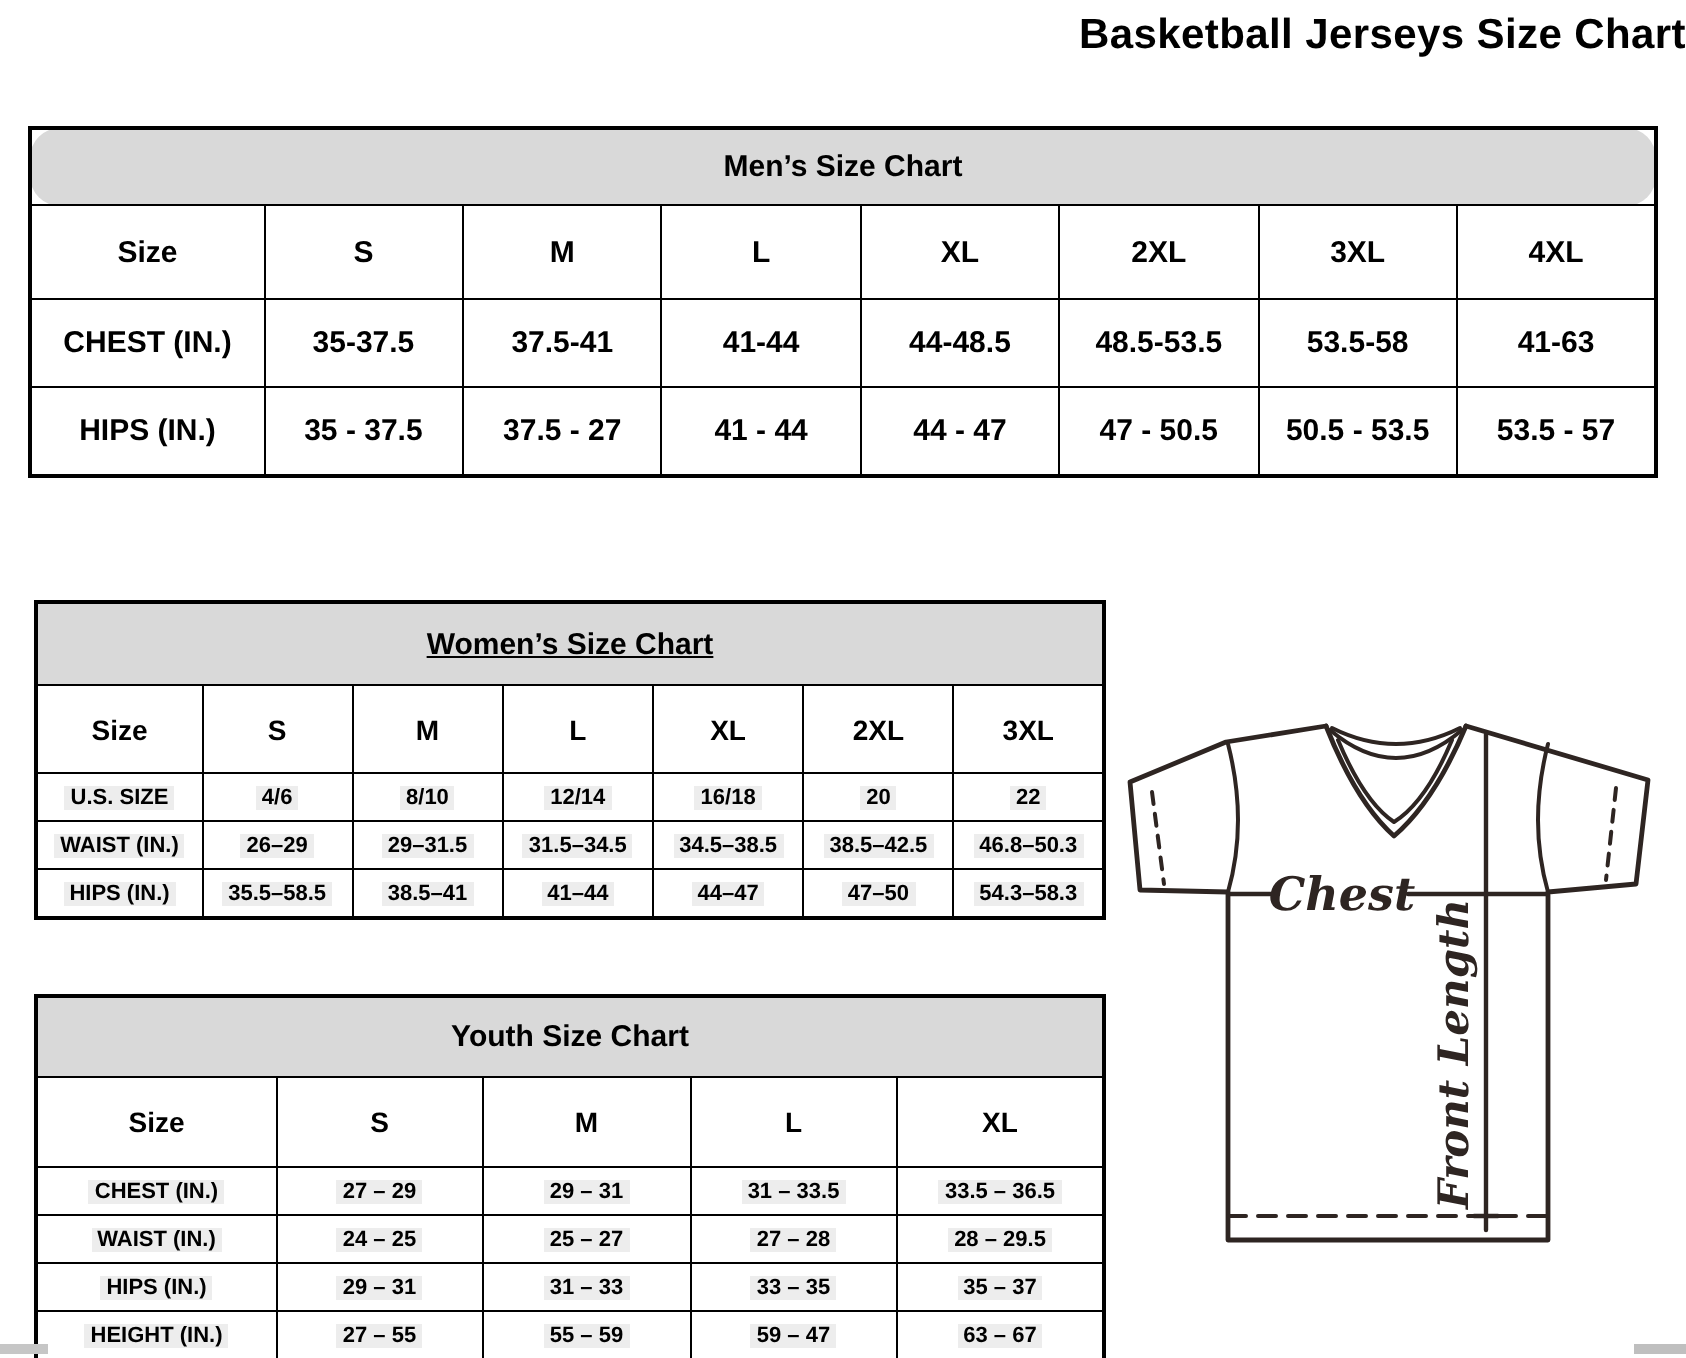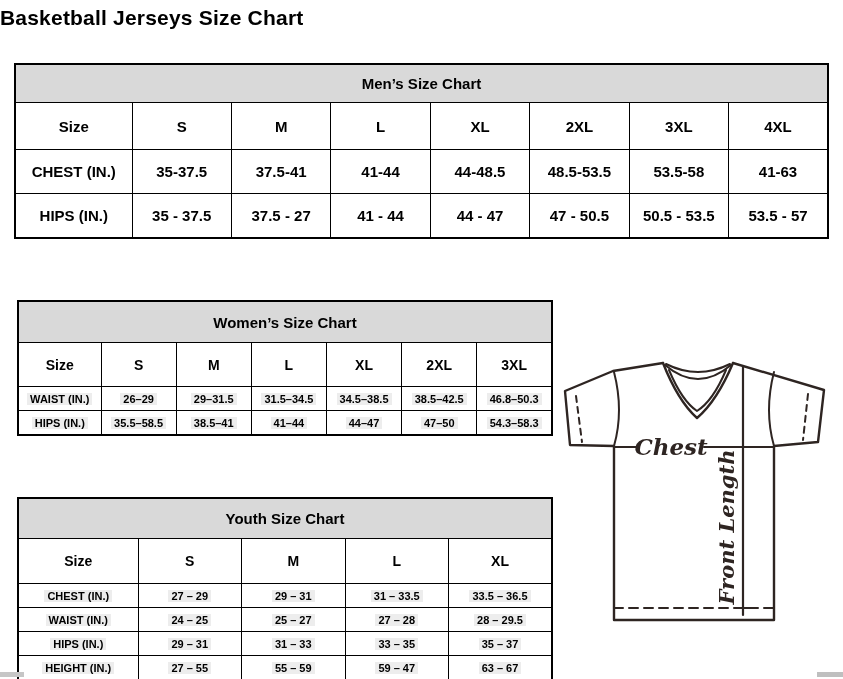--- a/index.html
+++ b/index.html
@@ -1,42 +1,42 @@
 <!DOCTYPE html>
 <html><head>
 <meta charset="utf-8">
 <style>
   html,body{margin:0;padding:0;}
   body{
     width:843px;height:679px;position:relative;overflow:hidden;
     background:#ffffff;font-family:"Liberation Sans",sans-serif;color:#000;
   }
   .page-title{
-    position:absolute;top:6px;left:0;width:843px;text-align:left;
+    position:absolute;top:6px;left:0;width:843px;text-align:right;
     font-size:21px;font-weight:bold;letter-spacing:.2px;
   }
   table.size-table{
     position:absolute;border-collapse:collapse;table-layout:fixed;
     border:2px solid #000;
   }
   table.size-table td{
     border:1px solid #000;text-align:center;vertical-align:middle;
     font-weight:bold;padding:0;overflow:hidden;white-space:nowrap;
   }
   td.title-bar{background:#d9d9d9;font-size:15px;}
   
   table.men{left:14px;top:63px;width:815px;}
-  table.men tr.bar td{height:37px;}
+  table.men tr.bar td{height:37px;border-radius:15px;}
   table.men tr.head td{height:46px;font-size:15px;}
   table.men tr.data td{height:43px;font-size:15px;}
   table.men td.lbl{font-size:13px;}
   
   table.women{left:17px;top:300px;width:536px;}
   table.youth{left:17px;top:497px;width:536px;}
-  table.women tr.bar td{height:40px;}
+  table.women tr.bar td{height:40px;text-decoration:underline;}
   table.youth tr.bar td{height:39px;}
   table.women tr.head td{height:43px;font-size:14px;}
   table.youth tr.head td{height:44px;font-size:14px;}
   table.women tr.data td,table.youth tr.data td{height:23px;font-size:11px;}
   .hl{background:#ededed;padding:0 3px;}
   
   .jersey-wrap{position:absolute;left:556px;top:356px;width:284px;height:276px;}
   
   .sb{position:absolute;height:5px;background:#c6c6c6;}
   .sb-left{left:0;top:672px;width:24px;}
@@ -112,20 +112,29 @@
   <tr class="head">
     <td>Size</td>
     <td>S</td>
     <td>M</td>
     <td>L</td>
     <td>XL</td>
     <td>2XL</td>
     <td>3XL</td>
   </tr>
   <tr class="data">
+    <td><span class="hl">U.S. SIZE</span></td>
+    <td><span class="hl">4/6</span></td>
+    <td><span class="hl">8/10</span></td>
+    <td><span class="hl">12/14</span></td>
+    <td><span class="hl">16/18</span></td>
+    <td><span class="hl">20</span></td>
+    <td><span class="hl">22</span></td>
+  </tr>
+  <tr class="data">
     <td><span class="hl">WAIST (IN.)</span></td>
     <td><span class="hl">26–29</span></td>
     <td><span class="hl">29–31.5</span></td>
     <td><span class="hl">31.5–34.5</span></td>
     <td><span class="hl">34.5–38.5</span></td>
     <td><span class="hl">38.5–42.5</span></td>
     <td><span class="hl">46.8–50.3</span></td>
   </tr>
   <tr class="data">
     <td><span class="hl">HIPS (IN.)</span></td>

